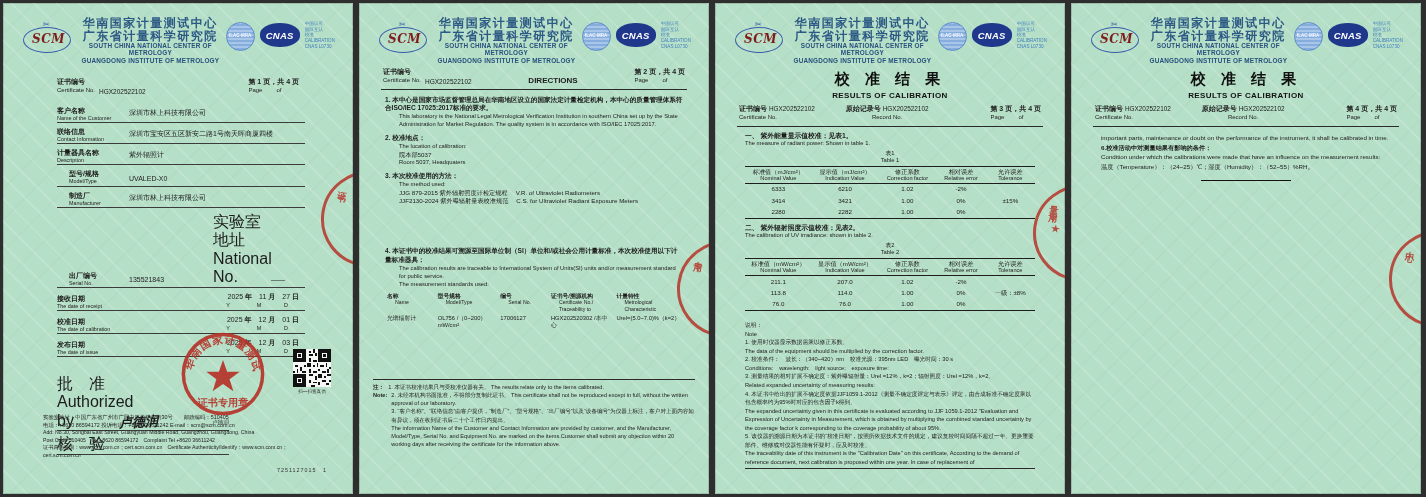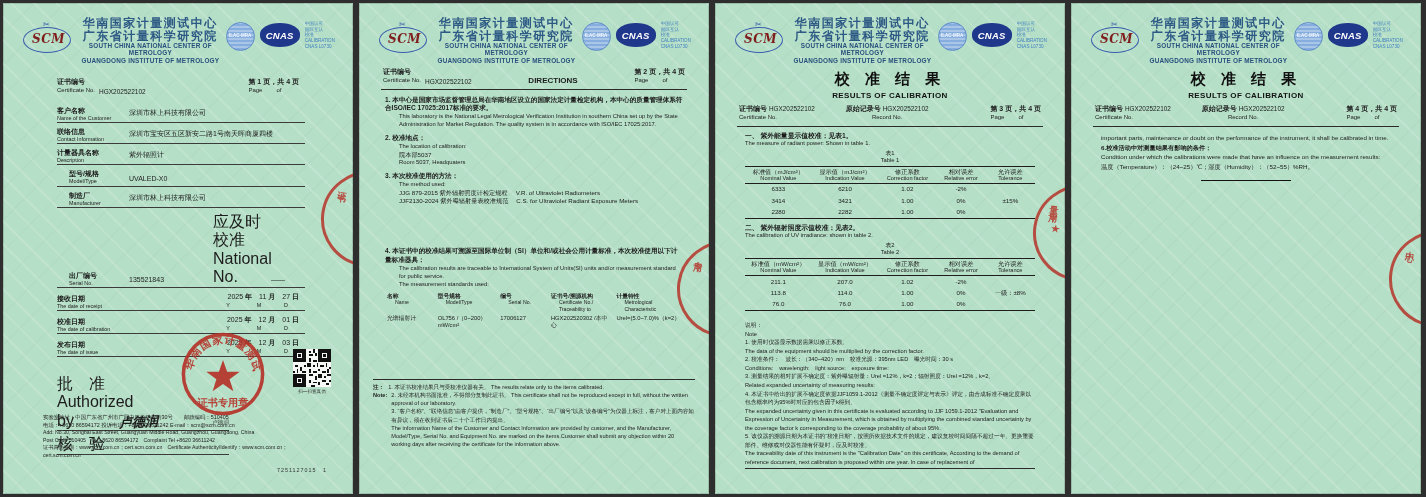--- a/index.html
+++ b/index.html
@@ -228,21 +228,21 @@
             </div>
           <div class="fval">深圳市林上科技有限公司</div>
         </div>
         <div class="frow indent">
           <div class="flabel">
               <div class="cn">出厂编号</div>
               <div class="en">Serial No.</div>
             </div>
           <div class="fval">135521843</div>
           <div class="flabel2">
-              <div class="cn">应及时校准</div>
+              <div class="cn">实验室地址</div>
               <div class="en">National No.</div>
             </div>
           <div class="fval2">——</div>
         </div>
 
         <div class="frow daterow">
           <div class="flabel">
               <div class="cn">接收日期</div>
               <div class="en">The date of receipt</div>
             </div>

